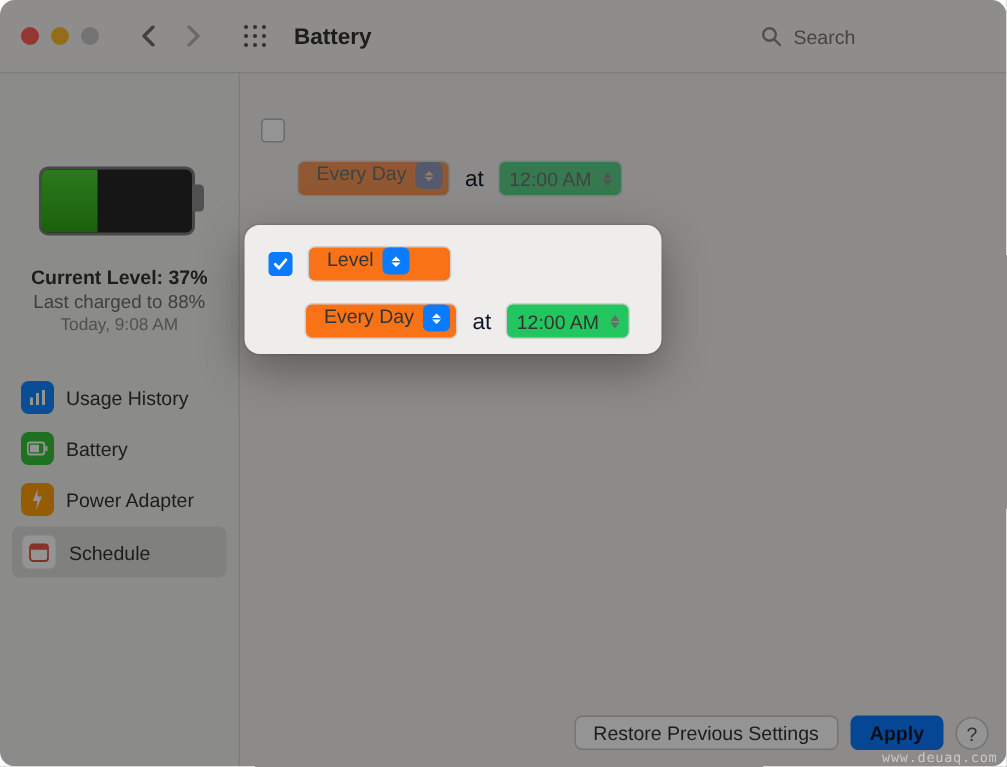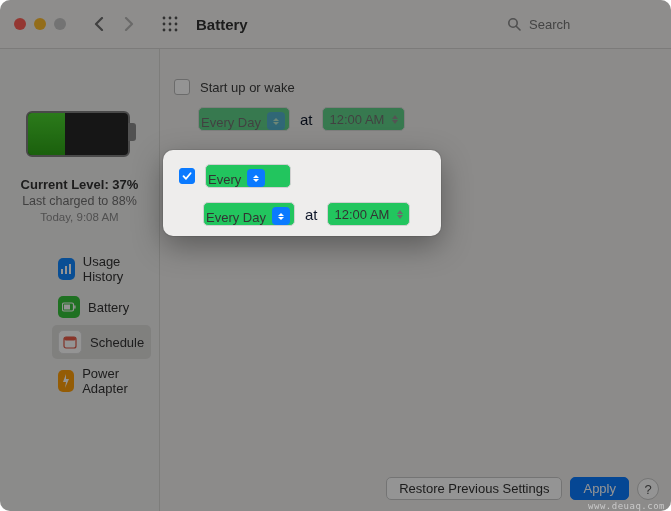--- a/index.html
+++ b/index.html
@@ -113,21 +113,20 @@
     text-align:center;font-size:13px;padding:0 4px;
   }
   .level-main{font-weight:700;}
   .level-sub{color:#6f6f6f;margin-top:2px;font-size:12.5px;}
   .level-time{color:#8b8b8b;font-size:11.5px;margin-top:3px;}
 
   .side-list{
     margin-top:26px;
     display:flex;flex-direction:column;gap:2px;
     padding:0 8px;
-    margin-left:44px;
   }
   .side-item{
     display:flex;align-items:center;gap:8px;
     padding:5px 6px;
     border-radius:5px;
     font-size:13px;
   }
   .side-item.selected{
     background:#dddcda;
   }
@@ -157,23 +156,23 @@
   .row.dim-row{opacity:1;}
   .checkbox{
     width:14px;height:14px;border:1px solid #b9b9b9;border-radius:3px;
     background:#fff;
   }
   .checkbox.checked{
     background:#0a7aff;border-color:#0a7aff;
     display:flex;align-items:center;justify-content:center;color:#fff;font-size:11px;
   }
   .sel{
-    display:inline-flex;align-items:flex-end;
-    background:#22c55e;border:1px solid #d0d0d0;border-radius:5px;
-    height:22px;padding:0 4px 0 2px;font-size:13px;
+    display:inline-flex;align-items:flex-start;
+    background:#f97316;border:1px solid #d0d0d0;border-radius:5px;
+    height:22px;padding:0 4px 0 12px;font-size:13px;
   }
   .sel .cap{
     width:18px;height:18px;border-radius:4px;
     background:#0a7aff;margin-left:6px;
     display:flex;flex-direction:column;align-items:center;justify-content:center;
   }
   .sel .cap::before{content:"";border-left:3px solid transparent;border-right:3px solid transparent;border-bottom:3px solid #fff;margin-bottom:1px;}
   .sel .cap::after{content:"";border-left:3px solid transparent;border-right:3px solid transparent;border-top:3px solid #fff;}
   .at{font-size:15px;color:#0f172a;}
   .timebox{
@@ -209,21 +208,21 @@
     position:absolute;
     right:12px;bottom:12px;
     display:flex;gap:8px;align-items:flex-end;
     z-index:10;
   }
   .btn{
     background:#fff;border:1px solid #c9c9c9;border-radius:5px;
     padding:3px 12px;font-size:13px;
   }
   .btn.primary{
-    background:#0a7aff;border-color:#0a7aff;color:#ffffff;font-weight:400;
+    background:#0a7aff;border-color:#0a7aff;color:#0f172a;font-weight:700;
   }
   .help{
     width:20px;height:20px;border-radius:50%;
     background:#fff;border:1px solid #c9c9c9;
     display:flex;align-items:center;justify-content:center;
     font-size:13px;color:#555;
   }
 
   .watermark{
     position:absolute;right:6px;bottom:0;
@@ -310,45 +309,44 @@
         <div class="side-item">
           <div class="side-icon ic-green">
             <svg width="14" height="10" viewBox="0 0 14 10">
                 <rect x="0.5" y="1" width="11" height="8" rx="1.5" fill="none" stroke="#fff" stroke-width="1.2"></rect>
                 <rect x="12.2" y="3.2" width="1.4" height="3.6" rx=".7" fill="#fff"></rect>
                 <rect x="2" y="2.5" width="6" height="5" fill="#fff"></rect>
               </svg>
           </div>
           <span>Battery</span>
         </div>
+        <div class="side-item">
+          <div class="side-icon ic-orange">
+            <svg width="10" height="14" viewBox="0 0 10 14">
+                <path d="M5 0 L2 8 H5 L4 14 L8 5 H5 Z" fill="#fff"></path>
+              </svg>
+          </div>
+          <span>Power Adapter</span>
+        </div>
         <div class="side-item selected">
           <div class="side-icon ic-white">
             <svg width="14" height="14" viewBox="0 0 14 14">
                 <rect x="1" y="2" width="12" height="11" rx="2" fill="#fff" stroke="#dd5544" stroke-width="1.2"></rect>
                 <rect x="1" y="2" width="12" height="3.5" rx="2" fill="#ea5a47"></rect>
               </svg>
           </div>
           <span>Schedule</span>
         </div>
-        <div class="side-item">
-          <div class="side-icon ic-orange">
-            <svg width="10" height="14" viewBox="0 0 10 14">
-                <path d="M5 0 L2 8 H5 L4 14 L8 5 H5 Z" fill="#fff"></path>
-              </svg>
-          </div>
-          <span>Power Adapter</span>
-        </div>
       </div>
     </div>
 
     <div class="content">
 
       <div class="row dim-row" style="top:30px;">
         <div class="checkbox"></div>
-        <span style="font-weight:500">Start up or wake</span>
       </div>
       <div class="row dim-row" style="top:58px;left:38px;">
         <div class="sel" style="opacity:.7">
           <span>Every Day</span>
           <span class="cap" style="opacity:.6"></span>
         </div>
         <span class="at">at</span>
         <div class="timebox" style="opacity:.7">
           <span>12:00 AM</span>
           <span class="stepper"></span>
@@ -367,21 +365,21 @@
   <div class="dim"></div>
 
   <div class="panel">
     <div class="line1">
       <div class="checkbox checked">
         <svg width="10" height="10" viewBox="0 0 10 10">
             <path d="M1.5 5.2 L4 7.8 L8.6 2.2" fill="none" stroke="#fff" stroke-width="1.8" stroke-linecap="round" stroke-linejoin="round"></path>
           </svg>
       </div>
       <div class="sel" style="width:78px">
-        <span>Every</span>
+        <span>Level</span>
         <span class="cap"></span>
       </div>
     </div>
     <div class="line2">
       <div class="sel">
         <span>Every Day</span>
         <span class="cap"></span>
       </div>
       <span class="at">at</span>
       <div class="timebox">

